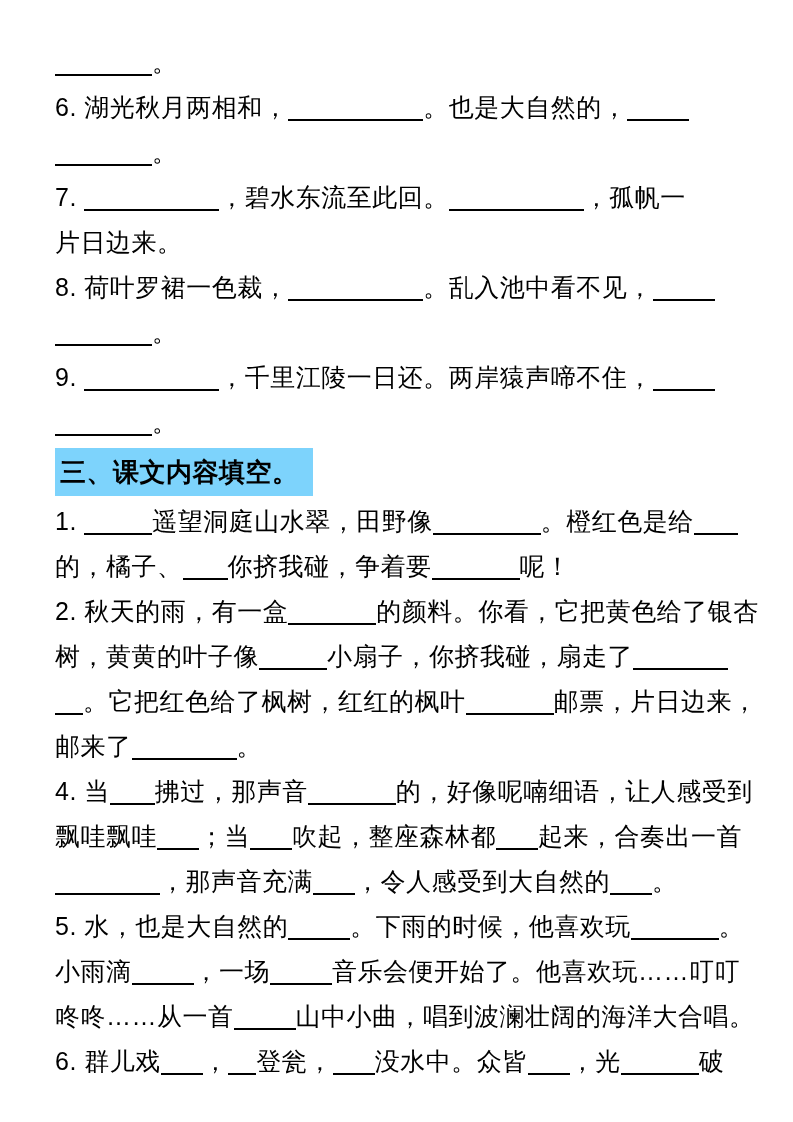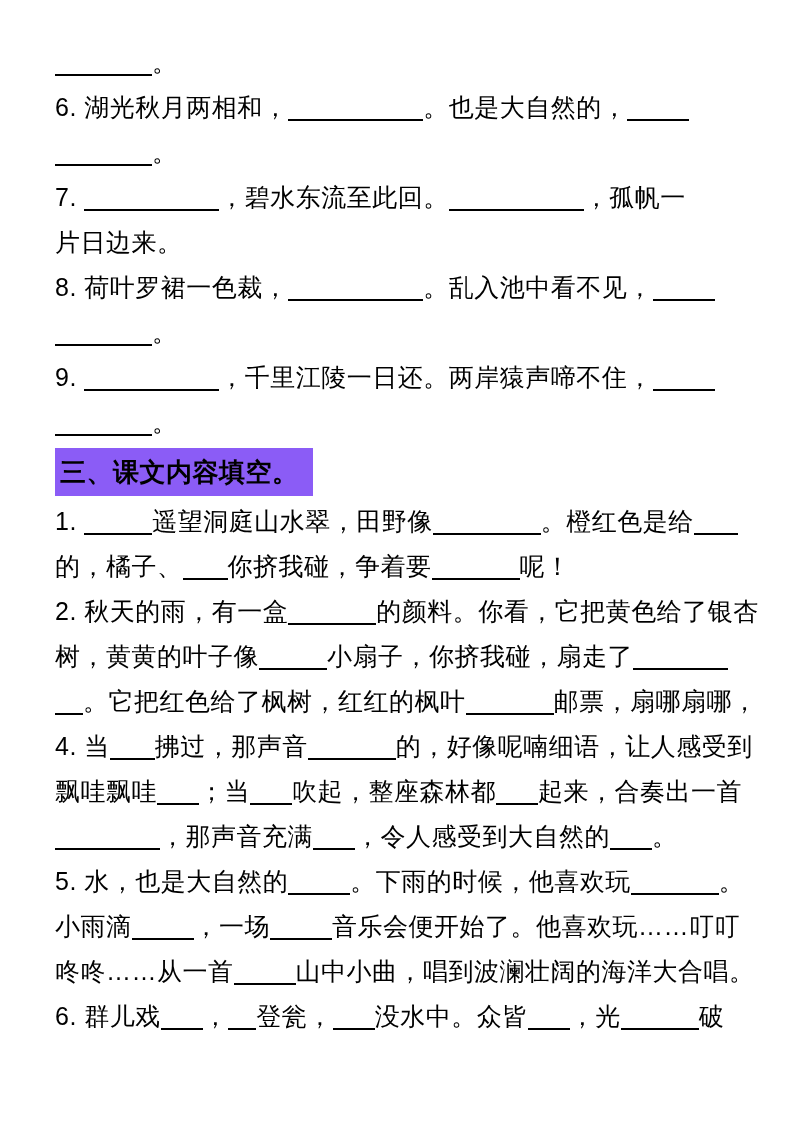--- a/index.html
+++ b/index.html
@@ -53,26 +53,27 @@
   <div id="doc-body">
       <div class="line"><span class="blank" style="width: 97px; border-bottom-color: rgb(0, 0, 0);"></span><span>。</span></div>
       <div class="line"><span>6. 湖光秋月两相和，</span><span class="blank" style="width: 135px; border-bottom-color: rgb(0, 0, 0);"></span><span>。也是大自然的，</span><span class="blank" style="width: 62px; border-bottom-color: rgb(0, 0, 0);"></span></div>
       <div class="line"><span class="blank" style="width: 97px; border-bottom-color: rgb(0, 0, 0);"></span><span>。</span></div>
       <div class="line"><span>7. </span><span class="blank" style="width: 135px; border-bottom-color: rgb(0, 0, 0);"></span><span>，碧水东流至此回。</span><span class="blank" style="width: 135px; border-bottom-color: rgb(0, 0, 0);"></span><span>，孤帆一</span></div>
       <div class="line"><span>片日边来。</span></div>
       <div class="line"><span>8. 荷叶罗裙一色裁，</span><span class="blank" style="width: 135px; border-bottom-color: rgb(0, 0, 0);"></span><span>。乱入池中看不见，</span><span class="blank" style="width: 62px; border-bottom-color: rgb(0, 0, 0);"></span></div>
       <div class="line"><span class="blank" style="width: 97px; border-bottom-color: rgb(0, 0, 0);"></span><span>。</span></div>
       <div class="line"><span>9. </span><span class="blank" style="width: 135px; border-bottom-color: rgb(0, 0, 0);"></span><span>，千里江陵一日还。两岸猿声啼不住，</span><span class="blank" style="width: 62px; border-bottom-color: rgb(0, 0, 0);"></span></div>
       <div class="line"><span class="blank" style="width: 97px; border-bottom-color: rgb(0, 0, 0);"></span><span>。</span></div>
-      <div class="line header-line"><span class="section-header" style="background: #8b5cf6;">三、课文内容填空。</span></div>
+      <div class="line header-line"><span class="section-header" style="background: #7dd3fc;">三、课文内容填空。</span></div>
       <div class="line"><span>1. </span><span class="blank" style="width: 68px; border-bottom-color: rgb(0, 0, 0);"></span><span>遥望洞庭山水翠，田野像</span><span class="blank" style="width: 108px; border-bottom-color: rgb(0, 0, 0);"></span><span>。橙红色是给</span><span class="blank" style="width: 44px; border-bottom-color: rgb(0, 0, 0);"></span></div>
       <div class="line"><span>的，橘子、</span><span class="blank" style="width: 45px; border-bottom-color: rgb(0, 0, 0);"></span><span>你挤我碰，争着要</span><span class="blank" style="width: 88px; border-bottom-color: rgb(0, 0, 0);"></span><span>呢！</span></div>
       <div class="line"><span>2. 秋天的雨，有一盒</span><span class="blank" style="width: 88px; border-bottom-color: rgb(0, 0, 0);"></span><span>的颜料。你看，它把黄色给了银杏</span></div>
       <div class="line"><span>树，黄黄的叶子像</span><span class="blank" style="width: 68px; border-bottom-color: rgb(0, 0, 0);"></span><span>小扇子，你挤我碰，扇走了</span><span class="blank" style="width: 95px; border-bottom-color: rgb(0, 0, 0);"></span></div>
-      <div class="line"><span class="blank" style="width: 28px; border-bottom-color: rgb(0, 0, 0);"></span><span>。它把红色给了枫树，红红的枫叶</span><span class="blank" style="width: 88px; border-bottom-color: rgb(0, 0, 0);"></span><span>邮票，扇哪扇哪，</span></div>
+      <div class="line"><span class="blank" style="width: 28px; border-bottom-color: rgb(0, 0, 0);"></span><span>。它把红色给了枫树，红红的枫叶</span><span class="blank" style="width: 88px; border-bottom-color: rgb(0, 0, 0);"></span><span>邮票，片日边来，</span></div>
+      <div class="line"><span>邮来了</span><span class="blank" style="width: 105px; border-bottom-color: rgb(0, 0, 0);"></span><span>。</span></div>
       <div class="line"><span>4. 当</span><span class="blank" style="width: 45px; border-bottom-color: rgb(0, 0, 0);"></span><span>拂过，那声音</span><span class="blank" style="width: 88px; border-bottom-color: rgb(0, 0, 0);"></span><span>的，好像呢喃细语，让人感受到</span></div>
       <div class="line"><span>飘哇飘哇</span><span class="blank" style="width: 42px; border-bottom-color: rgb(0, 0, 0);"></span><span>；当</span><span class="blank" style="width: 42px; border-bottom-color: rgb(0, 0, 0);"></span><span>吹起，整座森林都</span><span class="blank" style="width: 42px; border-bottom-color: rgb(0, 0, 0);"></span><span>起来，合奏出一首</span></div>
       <div class="line"><span class="blank" style="width: 105px; border-bottom-color: rgb(0, 0, 0);"></span><span>，那声音充满</span><span class="blank" style="width: 42px; border-bottom-color: rgb(0, 0, 0);"></span><span>，令人感受到大自然的</span><span class="blank" style="width: 42px; border-bottom-color: rgb(0, 0, 0);"></span><span>。</span></div>
       <div class="line"><span>5. 水，也是大自然的</span><span class="blank" style="width: 62px; border-bottom-color: rgb(0, 0, 0);"></span><span>。下雨的时候，他喜欢玩</span><span class="blank" style="width: 88px; border-bottom-color: rgb(0, 0, 0);"></span><span>。</span></div>
       <div class="line"><span>小雨滴</span><span class="blank" style="width: 62px; border-bottom-color: rgb(0, 0, 0);"></span><span>，一场</span><span class="blank" style="width: 62px; border-bottom-color: rgb(0, 0, 0);"></span><span>音乐会便开始了。他喜欢玩……叮叮</span></div>
       <div class="line"><span>咚咚……从一首</span><span class="blank" style="width: 62px; border-bottom-color: rgb(0, 0, 0);"></span><span>山中小曲，唱到波澜壮阔的海洋大合唱。</span></div>
       <div class="line"><span>6. 群儿戏</span><span class="blank" style="width: 42px; border-bottom-color: rgb(0, 0, 0);"></span><span>，</span><span class="blank" style="width: 28px; border-bottom-color: rgb(0, 0, 0);"></span><span>登瓮，</span><span class="blank" style="width: 42px; border-bottom-color: rgb(0, 0, 0);"></span><span>没水中。众皆</span><span class="blank" style="width: 42px; border-bottom-color: rgb(0, 0, 0);"></span><span>，光</span><span class="blank" style="width: 78px; border-bottom-color: rgb(0, 0, 0);"></span><span>破</span></div>
     </div>
 </div>
 

